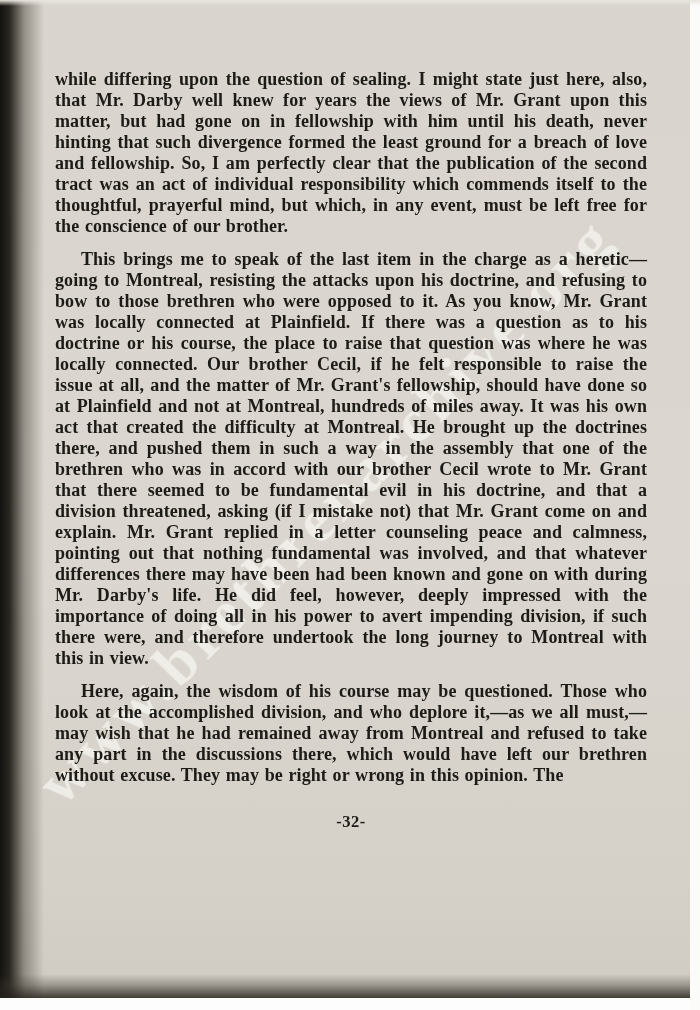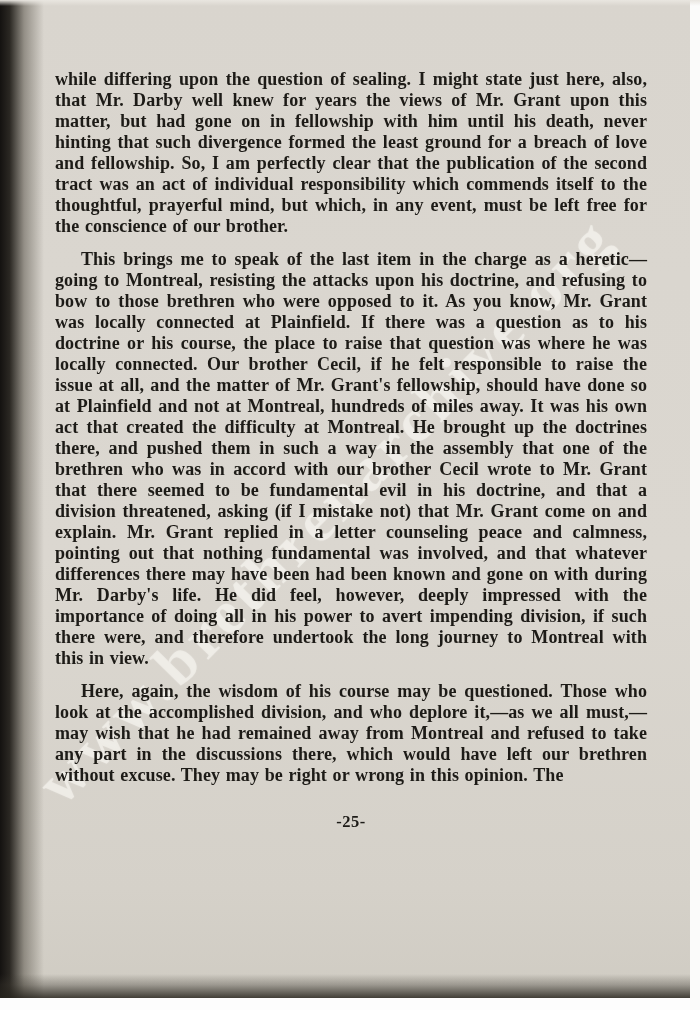--- a/index.html
+++ b/index.html
@@ -104,21 +104,21 @@
 <body>
 
 <div class="scan">
 
   <div class="watermark">www.brethrenarchive.org</div>
 
   <div class="page-content">
     <p class="para">while differing upon the question of sealing. I might state just here, also, that Mr. Darby well knew for years the views of Mr. Grant upon this matter, but had gone on in fellowship with him until his death, never hinting that such divergence formed the least ground for a breach of love and fellowship. So, I am perfectly clear that the publication of the second tract was an act of individual responsibility which commends itself to the thoughtful, prayerful mind, but which, in any event, must be left free for the conscience of our brother.</p>
     <p class="para indent">This brings me to speak of the last item in the charge as a heretic—going to Montreal, resisting the attacks upon his doctrine, and refusing to bow to those brethren who were opposed to it. As you know, Mr. Grant was locally connected at Plainfield. If there was a question as to his doctrine or his course, the place to raise that question was where he was locally connected. Our brother Cecil, if he felt responsible to raise the issue at all, and the matter of Mr. Grant's fellowship, should have done so at Plainfield and not at Montreal, hundreds of miles away. It was his own act that created the difficulty at Montreal. He brought up the doctrines there, and pushed them in such a way in the assembly that one of the brethren who was in accord with our brother Cecil wrote to Mr. Grant that there seemed to be fundamental evil in his doctrine, and that a division threatened, asking (if I mistake not) that Mr. Grant come on and explain. Mr. Grant replied in a letter counseling peace and calmness, pointing out that nothing fundamental was involved, and that whatever differences there may have been had been known and gone on with during Mr. Darby's life. He did feel, however, deeply impressed with the importance of doing all in his power to avert impending division, if such there were, and therefore undertook the long journey to Montreal with this in view.</p>
     <p class="para indent">Here, again, the wisdom of his course may be questioned. Those who look at the accomplished division, and who deplore it,—as we all must,—may wish that he had remained away from Montreal and refused to take any part in the discussions there, which would have left our brethren without excuse.  They may be right or wrong in this opinion.  The</p>
-    <div class="page-number">-25-</div>
+    <div class="page-number">-32-</div>
   </div>
 
   <div class="edge-left"></div>
   <div class="edge-bottom"></div>
   <div class="strip-bottom"></div>
   <div class="strip-right"></div>
   <div class="strip-top"></div>
 
 </div>
 

